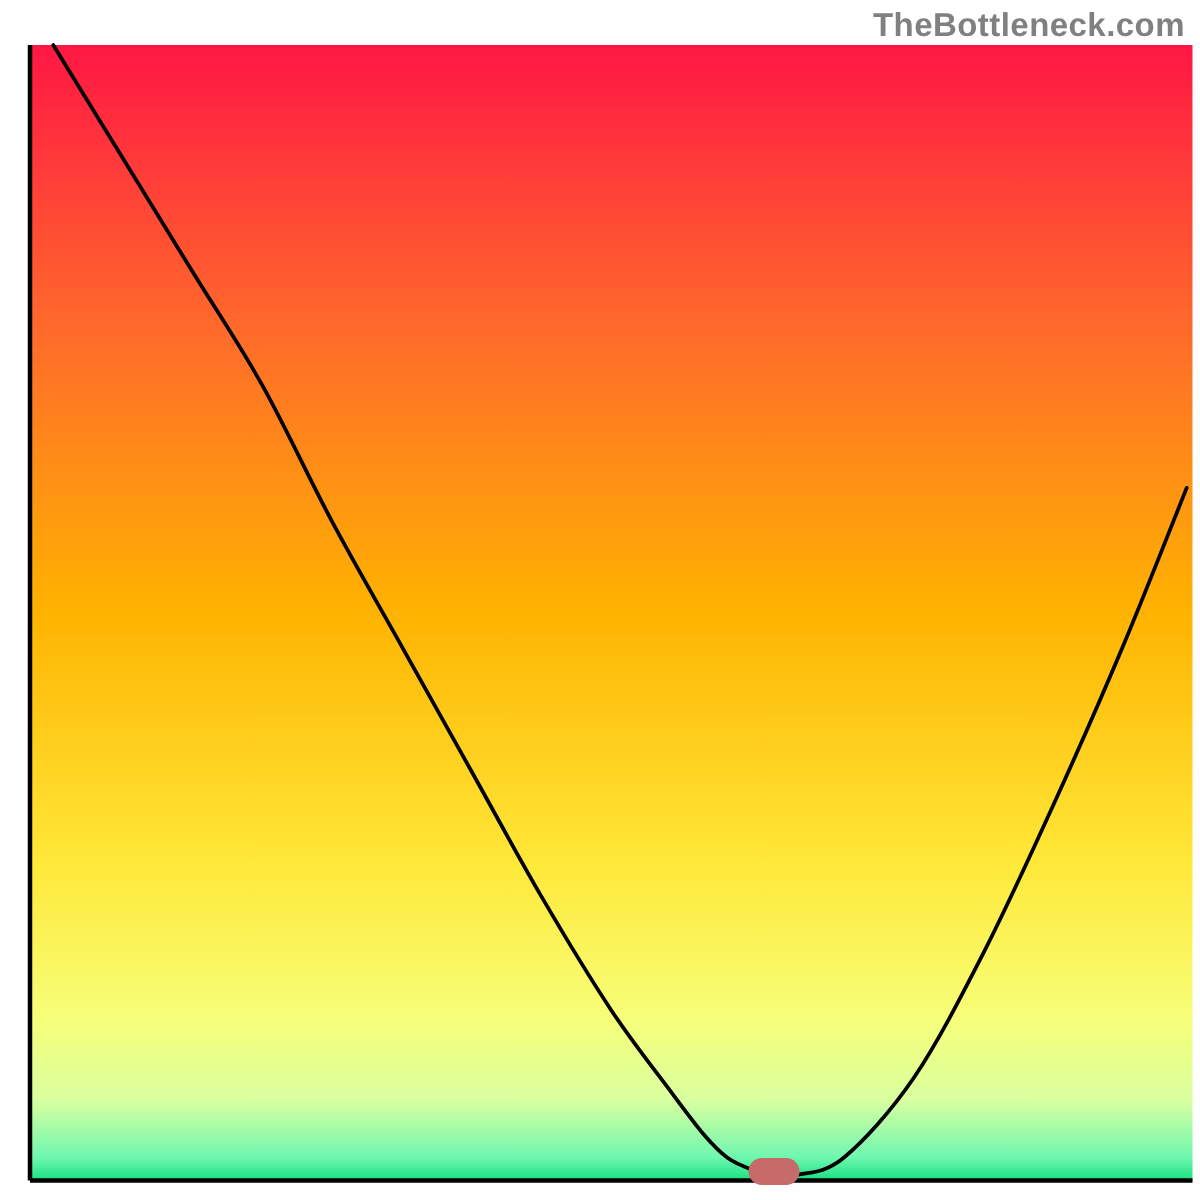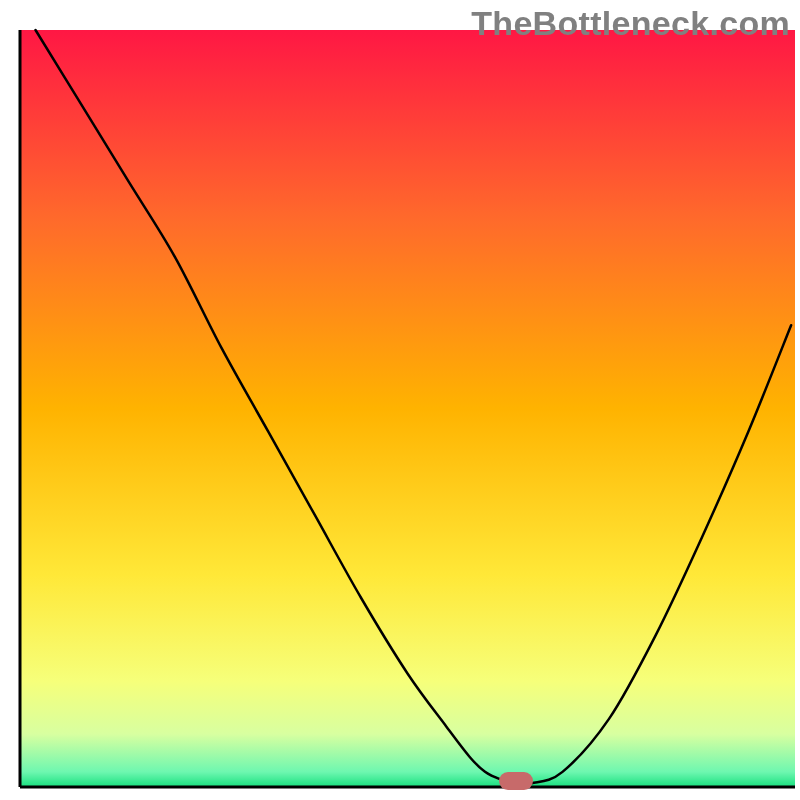--- a/index.html
+++ b/index.html
@@ -13,21 +13,21 @@
   }
   .chart-container {
     position: relative;
     width: 800px;
     height: 800px;
   }
   .watermark {
     position: absolute;
     top: 4px;
     right: 10px;
-    font-size: 34px;
+    font-size: 22px;
     font-weight: bold;
     color: #808080;
     letter-spacing: 0.3px;
     z-index: 3;
   }
   svg.plot {
     position: absolute;
     left: 0;
     top: 0;
     width: 800px;

